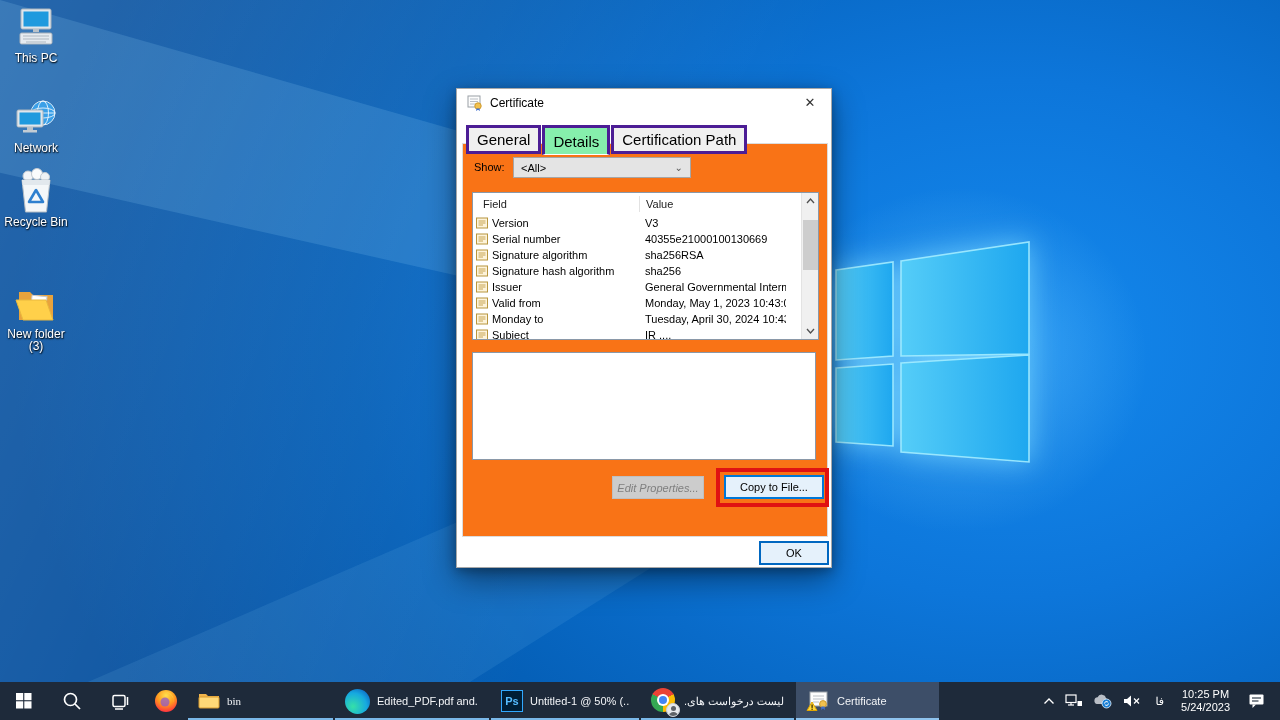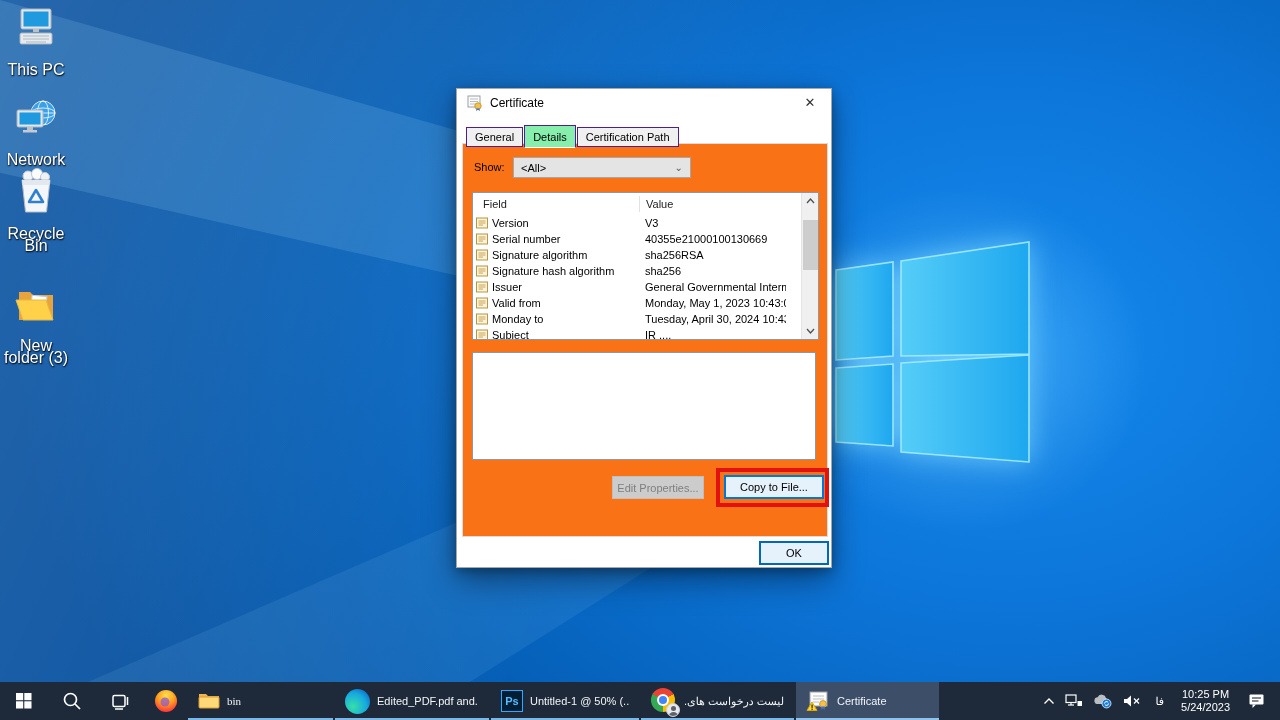--- a/index.html
+++ b/index.html
@@ -15,35 +15,35 @@
       clip-path:polygon(0% 100%, 65% 50%, 65% 63%, 32% 100%); }
   .beam-sheen { position:absolute; inset:0;
       background:linear-gradient(115deg, rgba(255,255,255,0.14), rgba(255,255,255,0) 52%); }
   .logo-glow { position:absolute; left:700px; top:120px; width:520px; height:480px;
       background:radial-gradient(closest-side, rgba(140,220,255,0.42), rgba(140,220,255,0) 72%); }
   .winlogo { position:absolute; left:833px; top:236px; filter:drop-shadow(0 0 14px rgba(120,215,255,0.75)); }
 
   
   .dicon { position:absolute; left:2px; width:68px; text-align:center; cursor:default; }
   .dicon svg { display:block; margin:0 auto; }
-  .dicon .dlabel { margin-top:12px; font-size:16px; color:#fff; line-height:12px;
+  .dicon .dlabel { margin-top:0; font-size:12px; color:#fff; line-height:12px;
       text-shadow:0 1px 2px rgba(0,0,0,.85), 1px 1px 1px rgba(0,0,0,.55); }
 
   
   .dialog { position:absolute; left:456px; top:88px; width:376px; height:480px;
       background:#fff; border:1px solid #a8a8a8;
       box-shadow:0 12px 30px rgba(0,0,0,.42), 0 3px 10px rgba(0,0,0,.28);
       font-size:11px; color:#000; }
   .titlebar { position:absolute; left:0; top:0; right:0; height:27px; display:flex; align-items:center; background:#fff; }
   .titlebar .ticon { margin-left:10px; }
   .titlebar .ttext { margin-left:7px; font-size:12px; }
   .close-btn { margin-left:auto; width:42px; height:27px; display:flex; align-items:center; justify-content:center;
       font-size:13px; color:#333; }
   .tabstrip { position:absolute; left:9px; top:36px; display:flex; align-items:flex-end; z-index:3; }
-  .tab { padding:3px 8px 3px 8px; background:#f0f0f0; border:1px solid #4c1d95; margin-right:1px; font-size:11px;text-align:center; }
+  .tab { padding:3px 8px 3px 8px; background:#f0f0f0; border:3px solid #4c1d95; margin-right:1px; font-size:15px;text-align:center; }
   .tab.active { background:#86efac; border-bottom:1px solid #fff; padding-top:5px; padding-bottom:4px; margin-bottom:-1px; }
   .tabpage { position:absolute; left:5px; top:54px; width:366px; height:394px;
       border:1px solid #dcdcdc; background:#f97316; }
 
   .show-label { position:absolute; left:11px; top:17px; }
   .combo { position:absolute; left:50px; top:13px; width:178px; height:21px;
       background:#e4e4e4; border:1px solid #a6a6a6; display:flex; align-items:center; padding-left:7px; }
   .combo .chev { margin-left:auto; margin-right:7px; color:#5a5a5a; font-size:10px; }
 
   .listbox { position:absolute; left:9px; top:48px; width:347px; height:148px;
@@ -58,21 +58,21 @@
   .lrow .cvalue { padding-left:6px; white-space:nowrap; overflow:hidden; width:147px; }
   .vscroll { position:absolute; right:0; top:0; bottom:0; width:17px; background:#f0f0f0; border-left:1px solid #e3e3e3; }
   .sarrow { position:absolute; left:0; width:17px; height:16px; display:flex; align-items:center; justify-content:center; }
   .sarrow.up { top:0; } .sarrow.down { bottom:0; }
   .sthumb { position:absolute; left:1px; width:15px; top:27px; height:50px; background:#cdcdcd; }
 
   .preview-box { position:absolute; left:9px; top:208px; width:344px; height:108px;
       border:1px solid #8a98a8; background:#fff; }
 
   .btn { position:absolute; height:23px; font-size:11px; display:flex; align-items:center; justify-content:center; }
-  .btn-edit { left:149px; top:332px; width:92px; background:#cccccc; border:1px solid #bfbfbf; color:#7f7f7f; }
+  .btn-edit { left:149px; top:332px; width:92px; background:#cccccc; border:1px solid #bfbfbf; color:#7f7f7f;font-style:italic; }
   .btn-copy { left:261px; top:331px; width:100px; height:24px; background:#e5f1fb; border:2px solid #0078d7; color:#000; }
   .red-annotation { position:absolute; left:253px; top:324px; width:113px; height:39px;
       border:4px solid #e01212; z-index:4; pointer-events:none; }
   .btn-ok { position:absolute; left:302px; top:452px; width:70px; height:24px; background:#e5f1fb;
       border:2px solid #0067c0; display:flex; align-items:center; justify-content:center; font-size:11px; }
 
   
   .taskbar { position:absolute; left:0; bottom:0; width:1280px; height:38px;
       background:#1e2a3a; display:flex; align-items:stretch; color:#fff; }
   .tb-btn { width:48px; display:flex; align-items:center; justify-content:center; position:relative; flex:none; }

